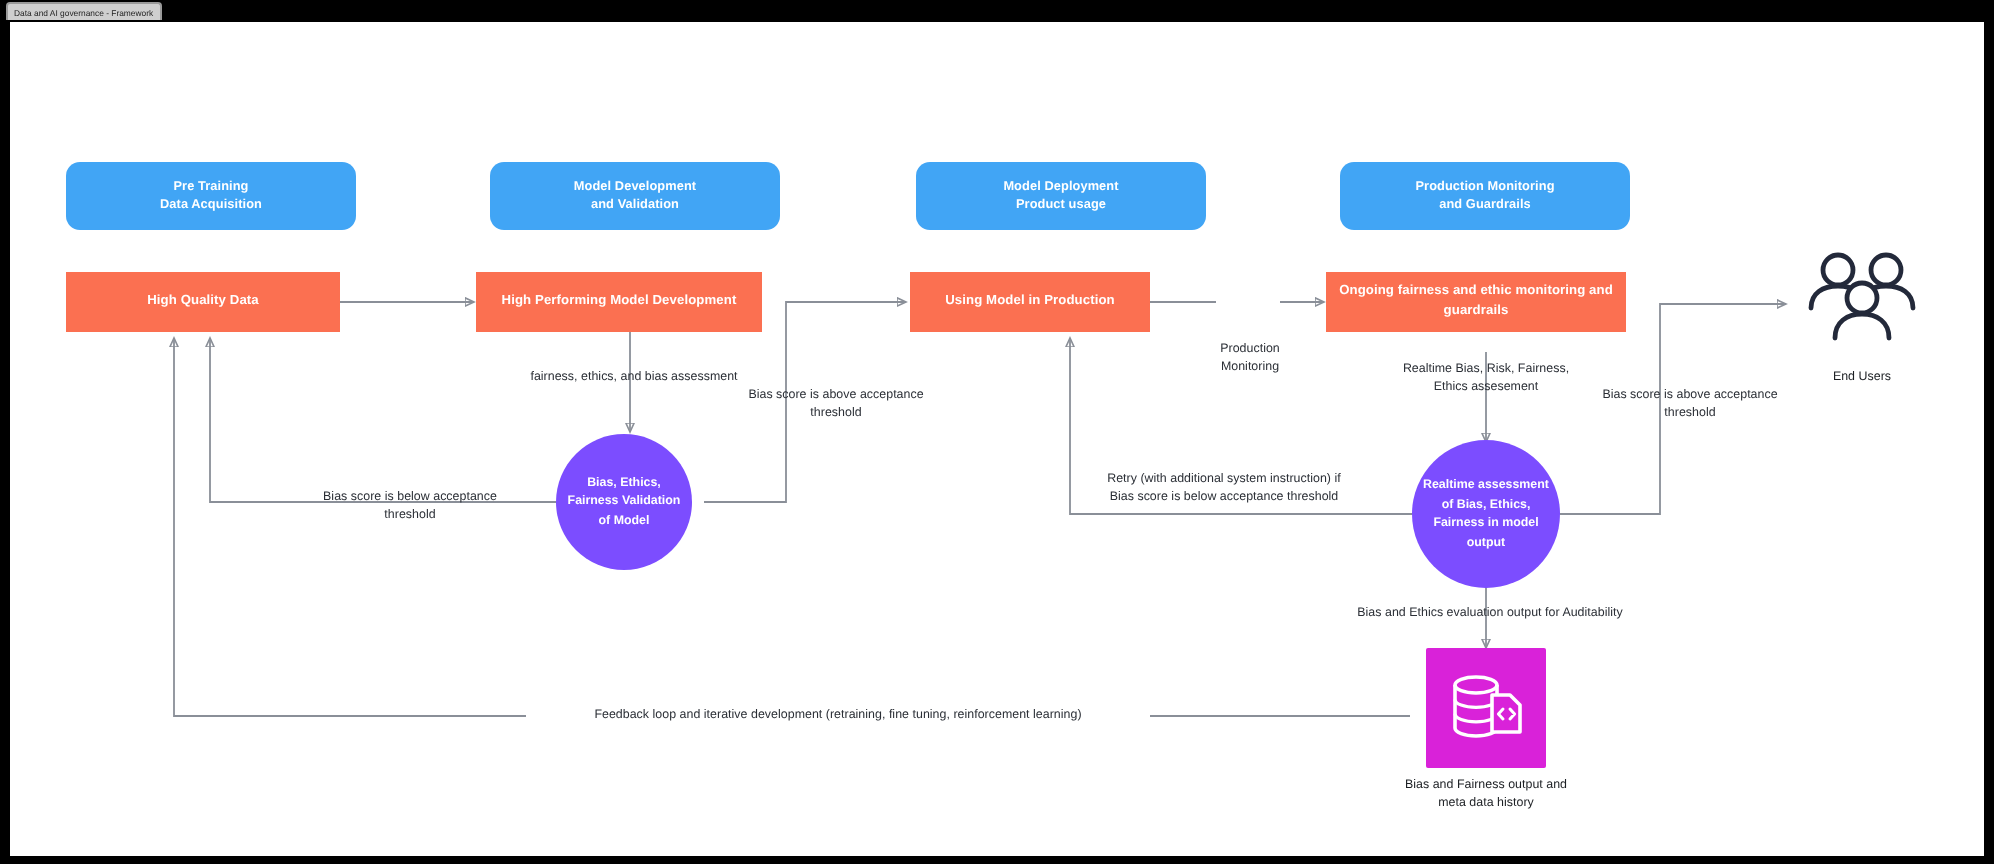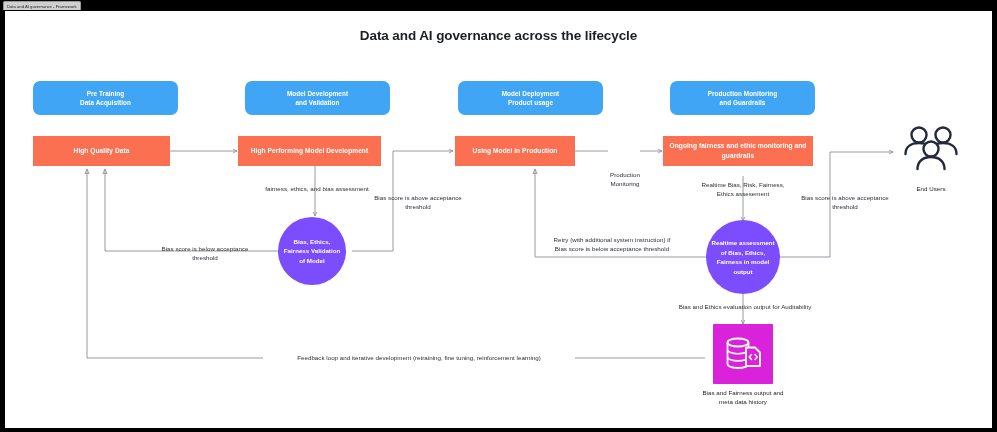--- a/index.html
+++ b/index.html
@@ -127,21 +127,20 @@
 <div id="screen">
 
   <div id="chrome-bar">
     <div id="tab">
       <span id="tab-title">Data and AI governance - Framework</span>
     </div>
   </div>
 
   <div id="canvas">
 
-    <div id="page-title">Data and AI governance across the lifecycle</div>
 
     <svg id="wires" viewBox="0 0 987 417">
       <defs>
         <marker id="arw" markerWidth="6" markerHeight="6" refX="5" refY="3" orient="auto">
           <path d="M0,0.7 L5,3 L0,5.3 z" fill="#8a8f98" stroke="none"></path>
         </marker>
       </defs>
 
       <path d="M165,140 L232,140" marker-end="url(#arw)"></path>
 

